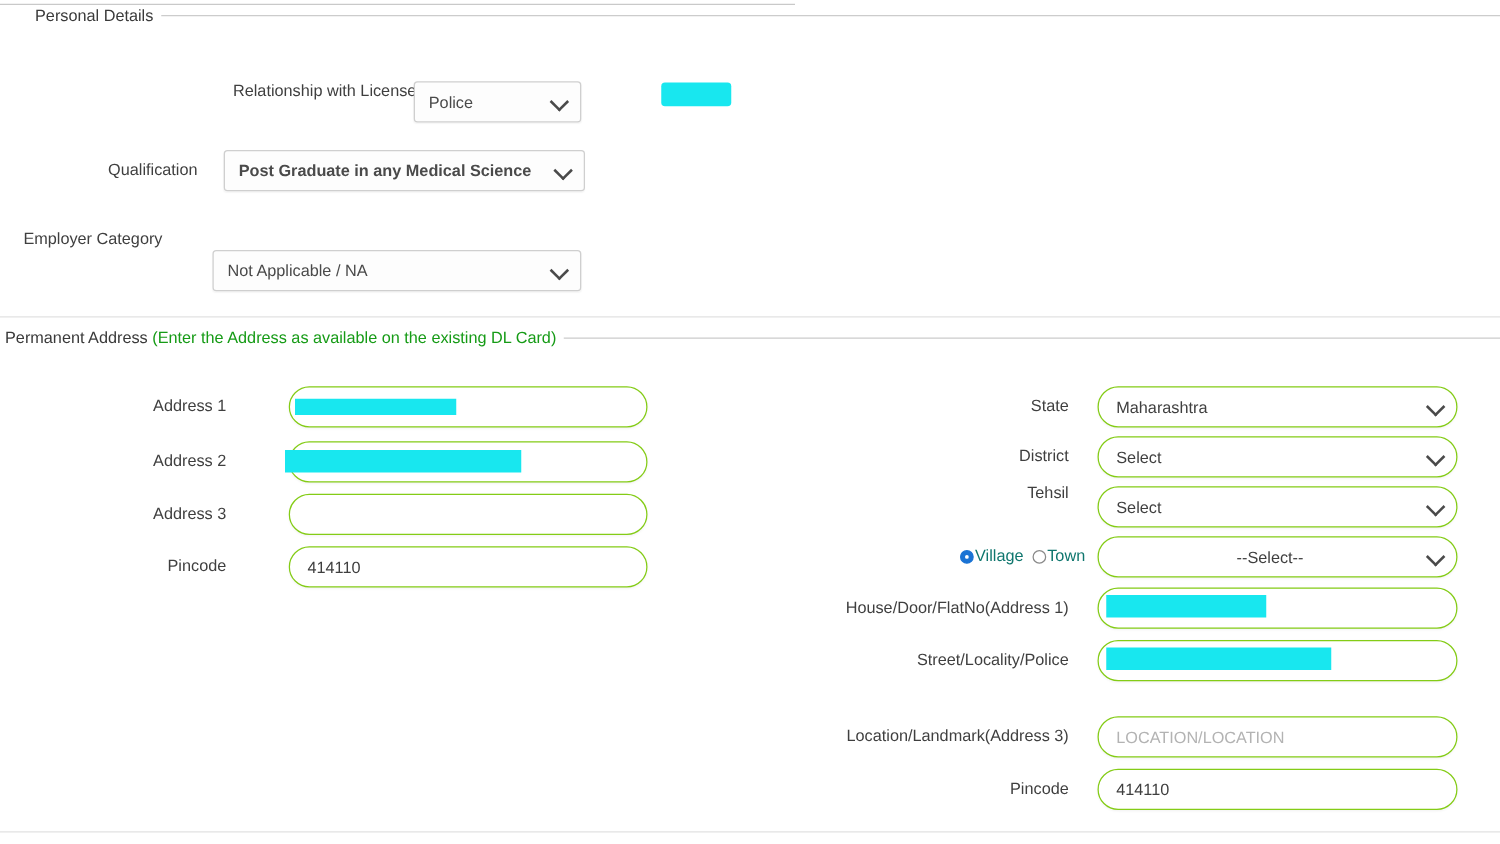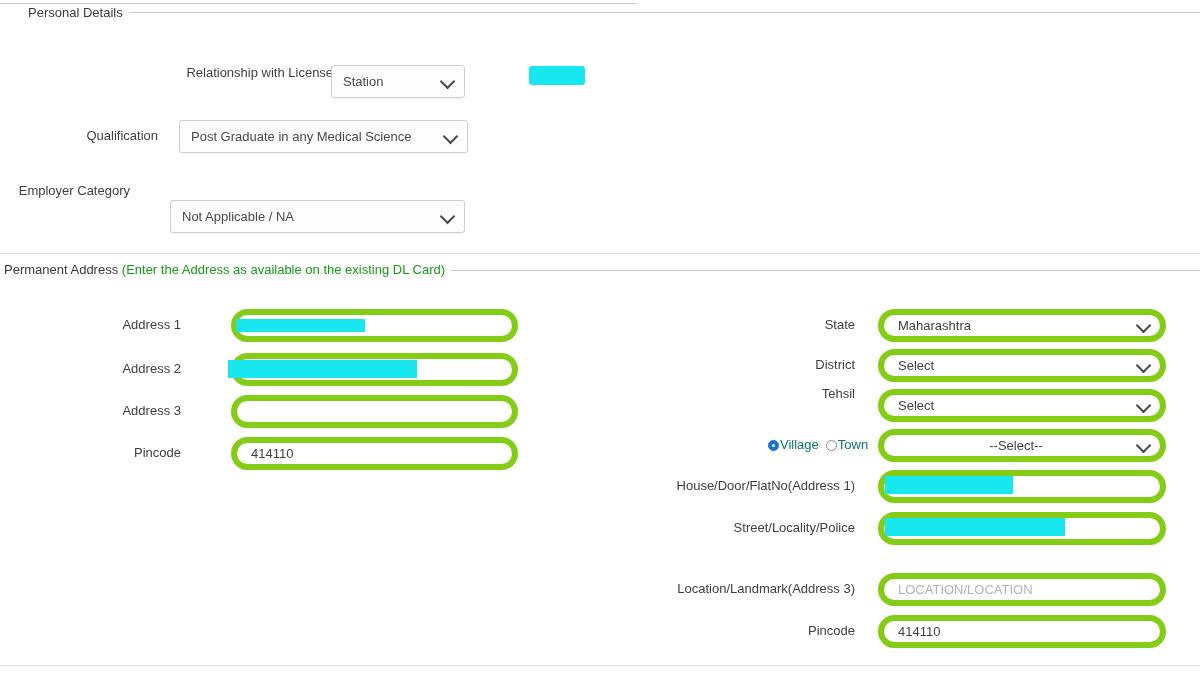--- a/index.html
+++ b/index.html
@@ -68,21 +68,21 @@
     display: flex;
     align-items: center;
     padding: 0 26px 0 11px;
     box-shadow: 0 1px 1px rgba(0,0,0,0.04);
   }
   
   .ctrl-pill {
     position: absolute;
     box-sizing: border-box;
     background: #ffffff;
-    border: 6px solid #84cc16;
+    border: 1px solid #84cc16;
     border-radius: 17px;
     font-size: 13px;
     color: #3f3f3f;
     display: flex;
     align-items: center;
     padding: 0 26px 0 14px;
     box-shadow: 0 1px 2px rgba(0,0,0,0.05);
     overflow: hidden;
   }
   .ctrl-pill.placeholder { color: #b3b3b3; }
@@ -144,27 +144,27 @@
 </head>
 <body>
 
 <div class="top-rule"></div>
 
 <div class="legend" style="left:4px; top:5px;margin-left:24px;">Personal Details</div>
 <div class="legend-rule" style="left:96px; top:12px; width:1104px;"></div>
 
 <div class="lbl" style="left:-25px; top:65px; width:400px;">Relationship with License Holder</div>
 <div class="sel-sq" style="left:331px; top:65px; width:134px; height:33px;">
-  <span>Station</span>
+  <span>Police</span>
   <span class="chev"></span>
 </div>
 <div class="redact rounded" style="left:529px; top:66px; width:56px; height:19px;"></div>
 
 <div class="lbl" style="left:-25px; top:128px; width:183px;">Qualification</div>
-<div class="sel-sq" style="left:179px; top:120px; width:289px; height:33px;">
+<div class="sel-sq" style="left:179px; top:120px; width:289px; height:33px;font-weight:bold;">
   <span>Post Graduate in any Medical Science</span>
   <span class="chev"></span>
 </div>
 
 <div class="lbl" style="left:-25px; top:183px; width:155px;">Employer Category</div>
 <div class="sel-sq" style="left:170px; top:200px; width:295px; height:33px;">
   <span>Not Applicable / NA</span>
   <span class="chev"></span>
 </div>
 

